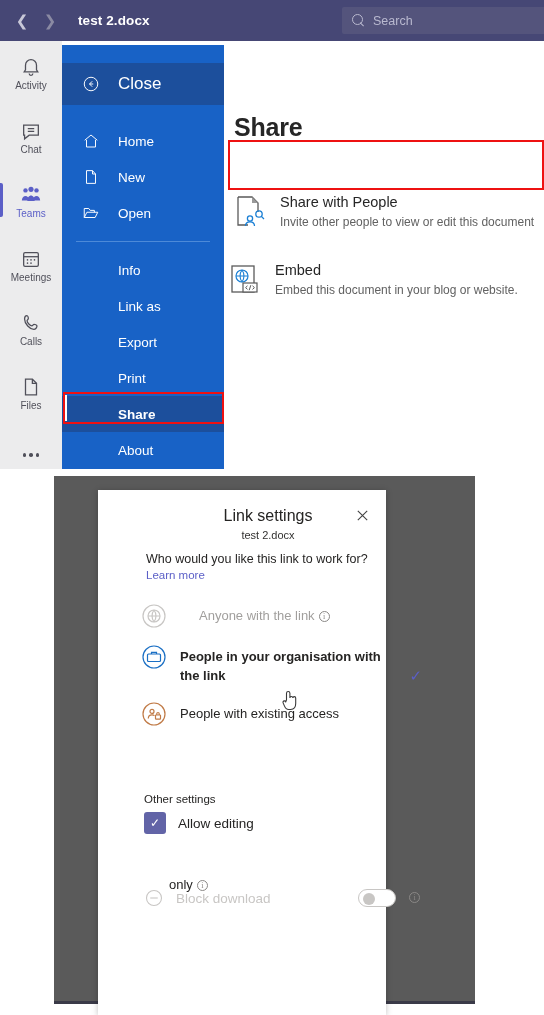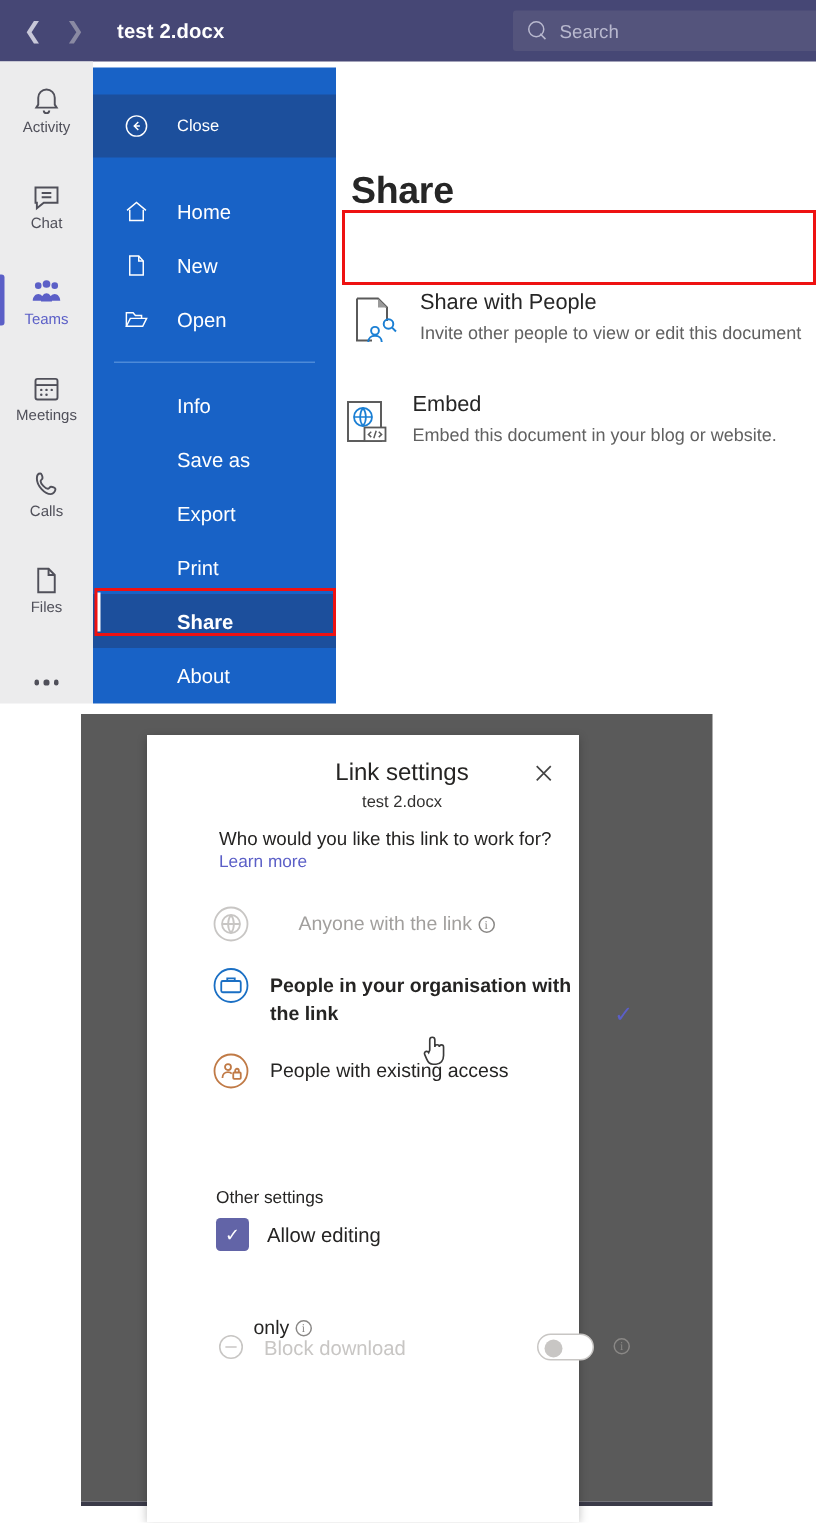--- a/index.html
+++ b/index.html
@@ -64,21 +64,21 @@
 
   
   .backstage {
     position:absolute; left:62px; top:45px; width:162px; height:424px;
     background:#1862c6;
   }
   .bs-close {
     position:absolute; left:0; top:18px; width:162px; height:42px;
     background:#1c4f9c; display:flex; align-items:center; padding-left:20px; gap:18px;
   }
-  .bs-close .txt { color:#fff; font-size:11px; }
+  .bs-close .txt { color:#fff; font-size:17px; }
   .bs-item {
     height:36px; display:flex; align-items:center; padding-left:20px; gap:18px;
     color:#ffffff; font-size:13.5px;
   }
   .bs-item .txt { color:#ffffff; font-size:13.5px; }
   .bs-item.indent { padding-left:56px; gap:0; }
   .bs-sep { height:1px; background:#4d8ad8; margin:10px 14px 10px 14px; }
   .bs-item.selected {
     background:#1c4f9c; font-weight:bold;
   }
@@ -93,21 +93,21 @@
     position:absolute; left:63px; top:392px; width:161px; height:32px;
     border:2.5px solid #ee1111; pointer-events:none;
   }
 
   
   .sharepane { position:absolute; left:224px; top:45px; width:320px; height:424px; background:#fff; }
   .share-h1 {
     position:absolute; left:10px; top:68px; font-size:25px; color:#262626; font-weight:600;
     letter-spacing:-0.2px;
   }
-  .share-opt { position:absolute; display:flex; gap:14px; align-items:flex-end; }
+  .share-opt { position:absolute; display:flex; gap:14px; align-items:flex-start; }
   .share-opt .so-ico { width:32px; height:34px; flex:0 0 auto; margin-top:2px; }
   .so-title { font-size:14.5px; color:#262626; line-height:19px; }
   .so-sub { font-size:12px; color:#616161; line-height:17px; margin-top:2px; white-space:nowrap; }
   .hl-share-people {
     position:absolute; left:228px; top:140px; width:316px; height:50px;
     border:2.5px solid #ee1111; pointer-events:none;
   }
 
   
   .scrim {
@@ -283,21 +283,21 @@
         </svg>
         <span class="txt">Open</span>
       </div>
 
       <div class="bs-sep"></div>
 
       <div class="bs-item indent">
         <span class="txt">Info</span>
       </div>
       <div class="bs-item indent">
-        <span class="txt">Save as</span>
+        <span class="txt">Link as</span>
       </div>
       <div class="bs-item indent">
         <span class="txt">Export</span>
       </div>
       <div class="bs-item indent">
         <span class="txt">Print</span>
       </div>
       <div class="bs-item indent selected">
         <span class="txt">Share</span>
       </div>

